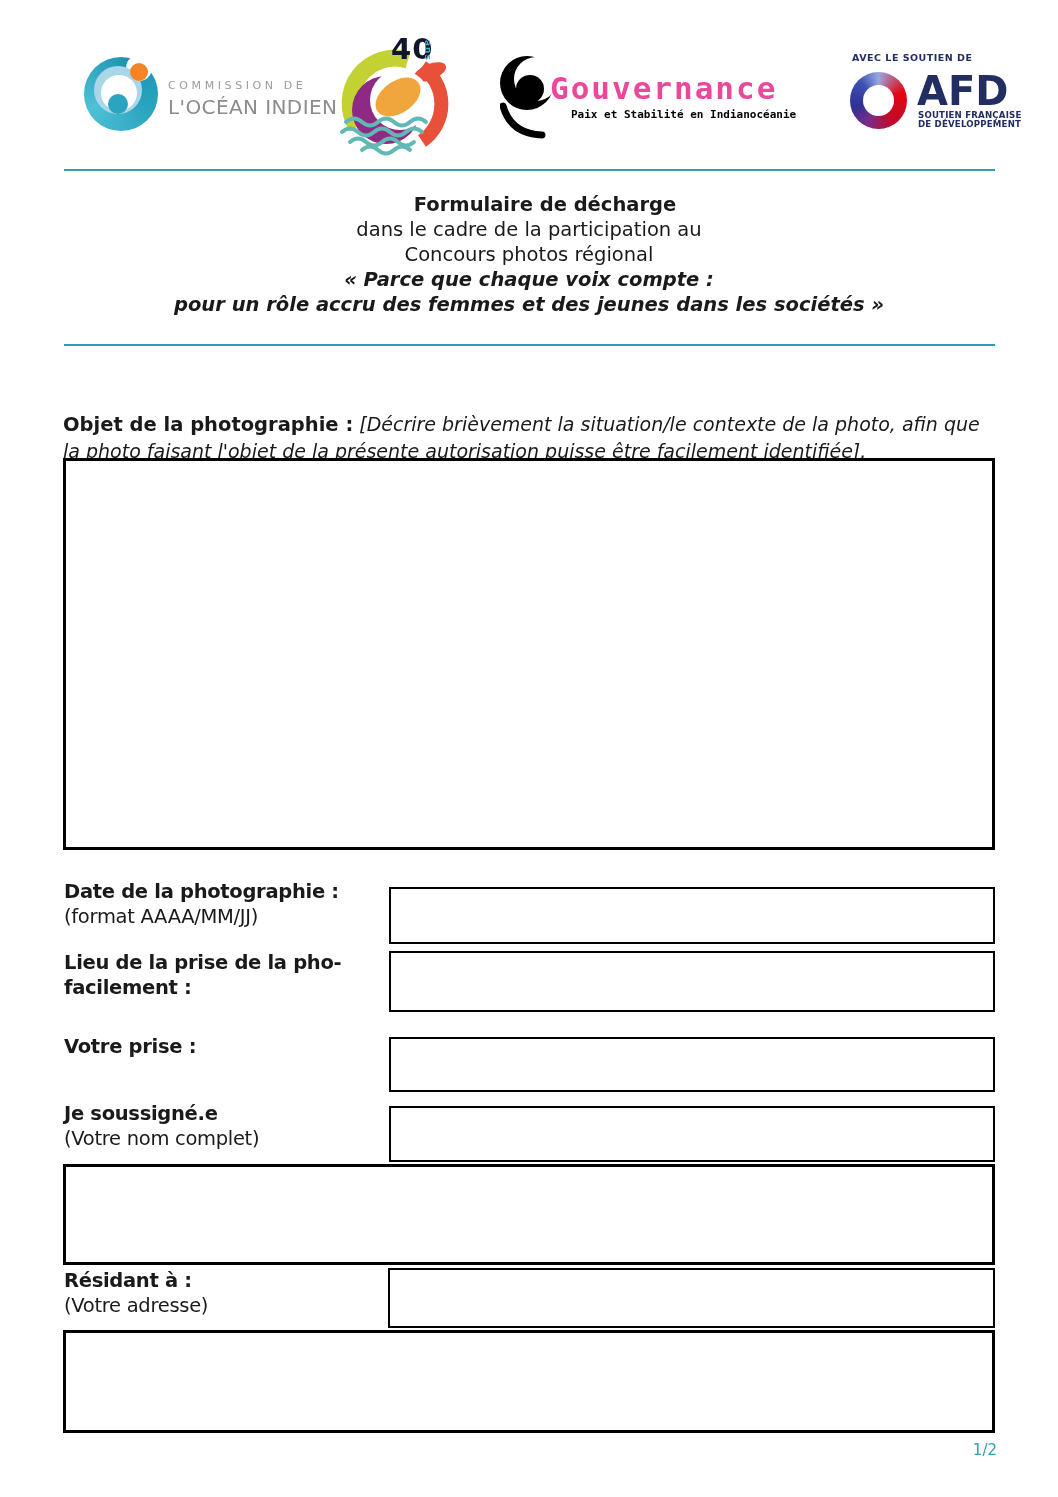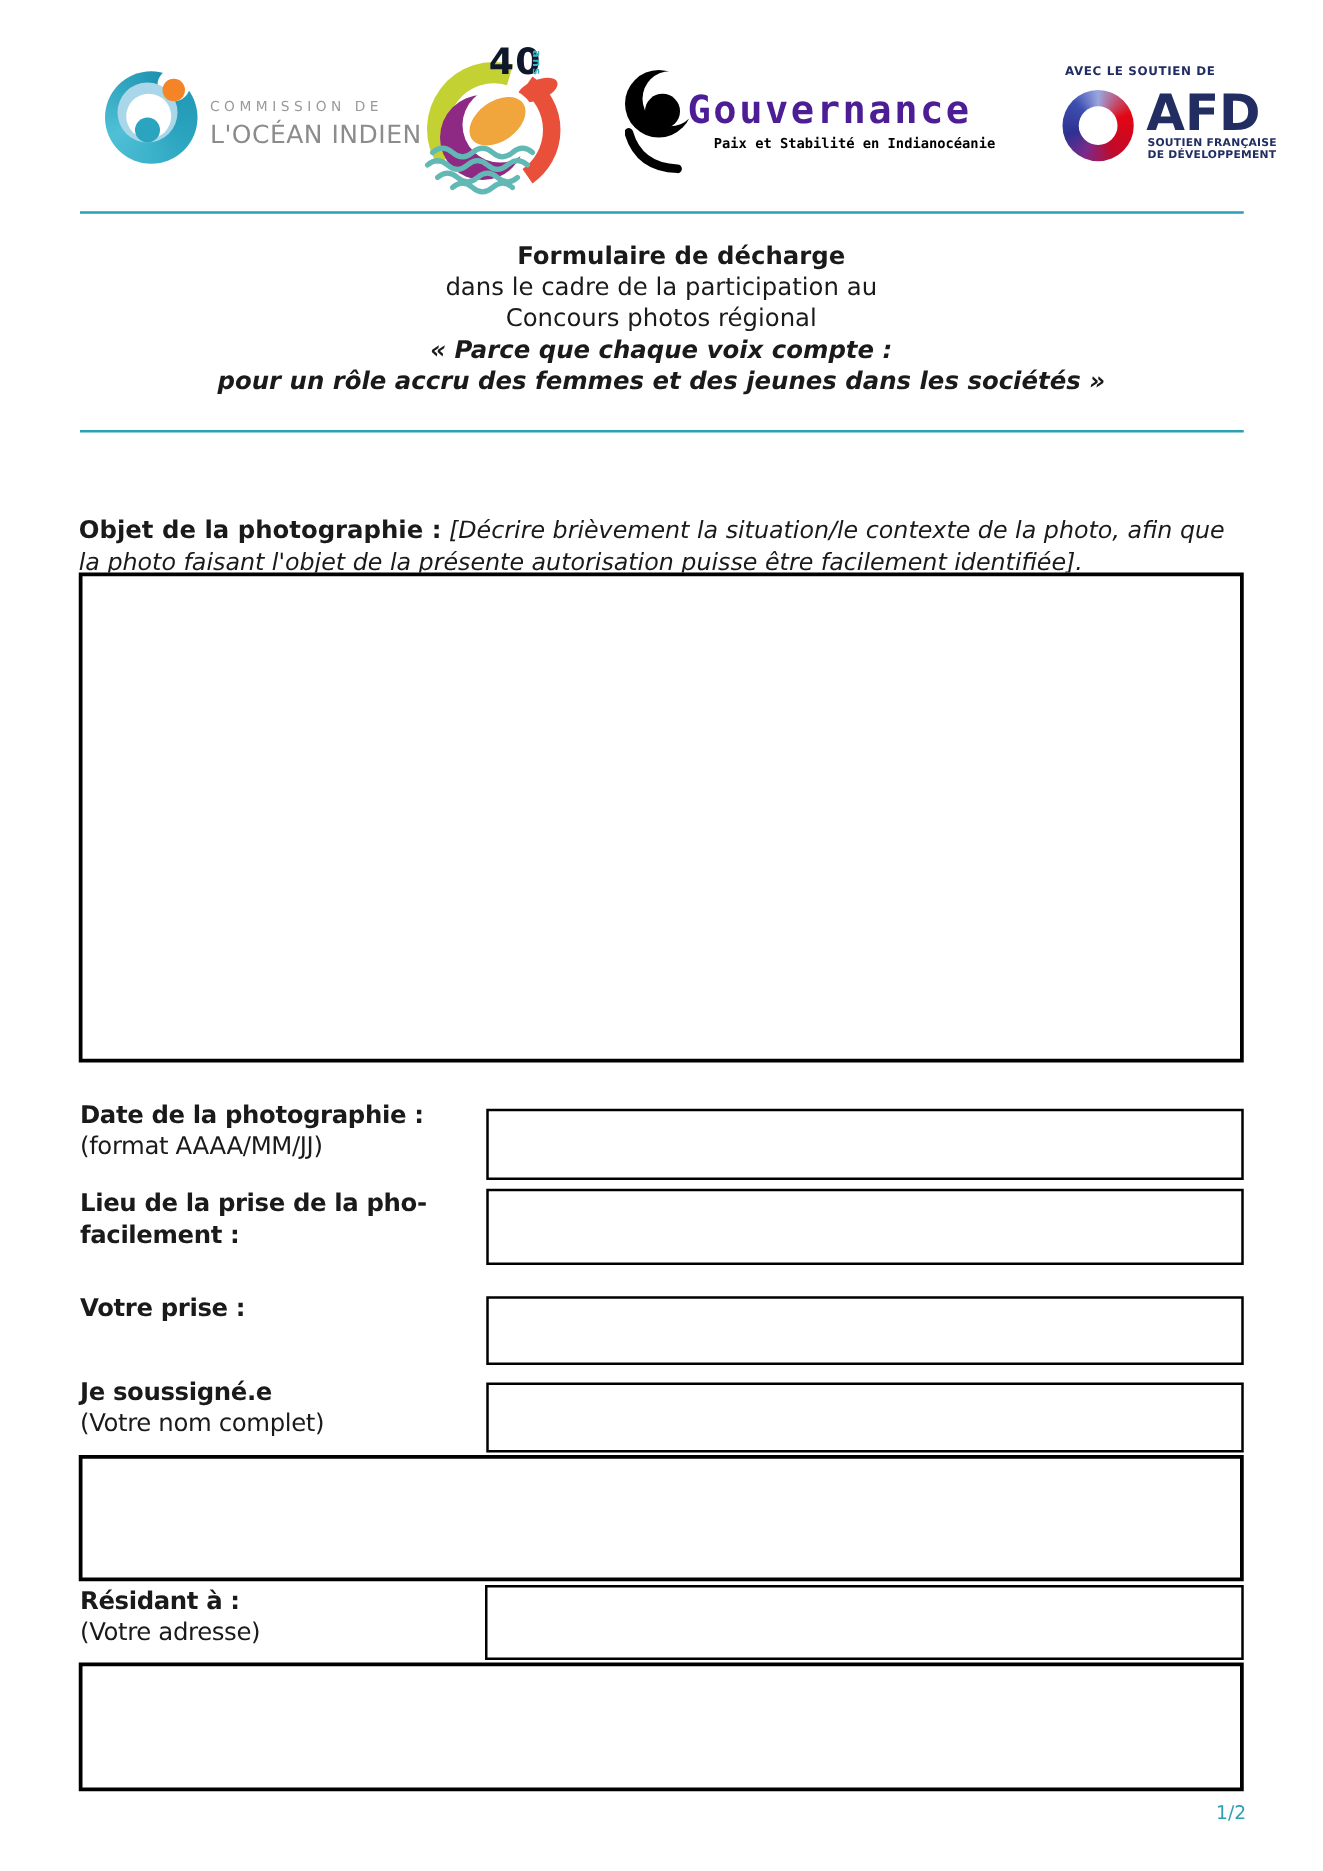--- a/index.html
+++ b/index.html
@@ -26,21 +26,21 @@
   .anniv{left:334px;top:36px;width:132px;height:124px;}
   .anniv svg{position:absolute;left:0;top:6px;}
   .anniv-40{position:absolute;left:57px;top:-4px;font-size:29px;font-weight:bold;color:#0f172a;letter-spacing:1px;}
   .anniv-ans{position:absolute;left:99px;top:4px;font-size:9px;font-weight:bold;color:#3ab5c6;
     transform:rotate(90deg);transform-origin:left top;letter-spacing:1px;}
 
   
   .gouv{left:500px;top:48px;width:312px;height:92px;}
   .gouv svg{position:absolute;left:0;top:0;}
   .gouv-title{position:absolute;left:50px;top:22px;font-family:"DejaVu Sans Mono","Liberation Mono",monospace;
-    font-weight:bold;font-size:31px;letter-spacing:2px;color:#4c1d95;white-space:nowrap;}
+    font-weight:bold;font-size:31px;letter-spacing:2px;color:#ec4899;white-space:nowrap;}
   .gouv-sub{position:absolute;left:71px;top:60px;font-family:"DejaVu Sans Mono","Liberation Mono",monospace;
     font-weight:bold;font-size:11px;color:#000;white-space:nowrap;}
 
   
   .afd{left:845px;top:52px;width:168px;height:100px;color:#222d62;}
   .afd-tagline{position:absolute;left:7px;top:0;font-size:9.5px;font-weight:bold;letter-spacing:0.5px;white-space:nowrap;}
   .afd-ring{position:absolute;left:5px;top:20px;width:57px;height:57px;border-radius:50%;
     background:conic-gradient(from 0deg,#9aa6e0 0deg,#e30613 70deg,#c00a2a 150deg,#7b2a8a 205deg,#2e3192 255deg,#3d4fb0 315deg,#9aa6e0 360deg);}
   .afd-ring::after{content:"";position:absolute;inset:13px;border-radius:50%;background:#fff;}
   .afd-acronym{position:absolute;left:72px;top:19px;font-size:40px;line-height:41px;font-weight:bold;white-space:nowrap;}

